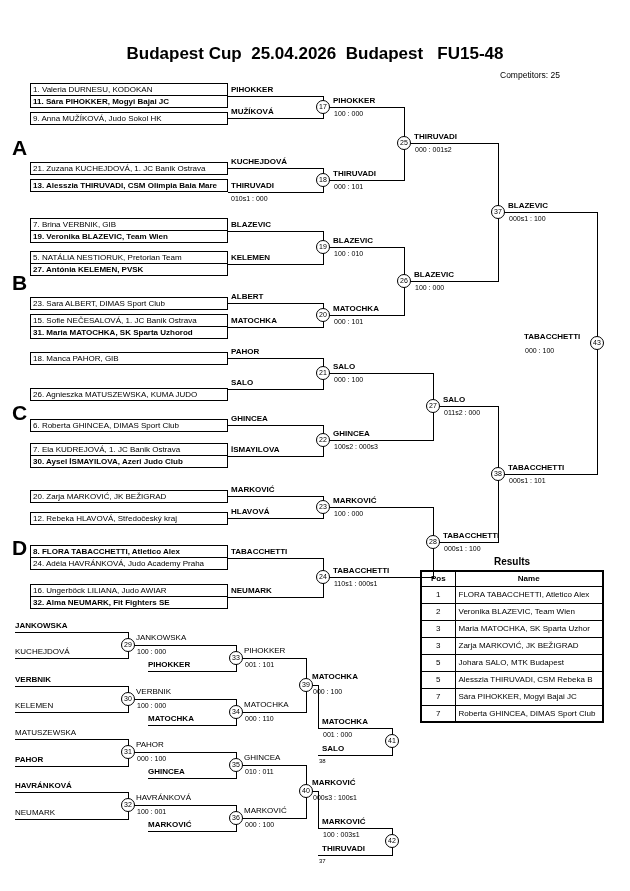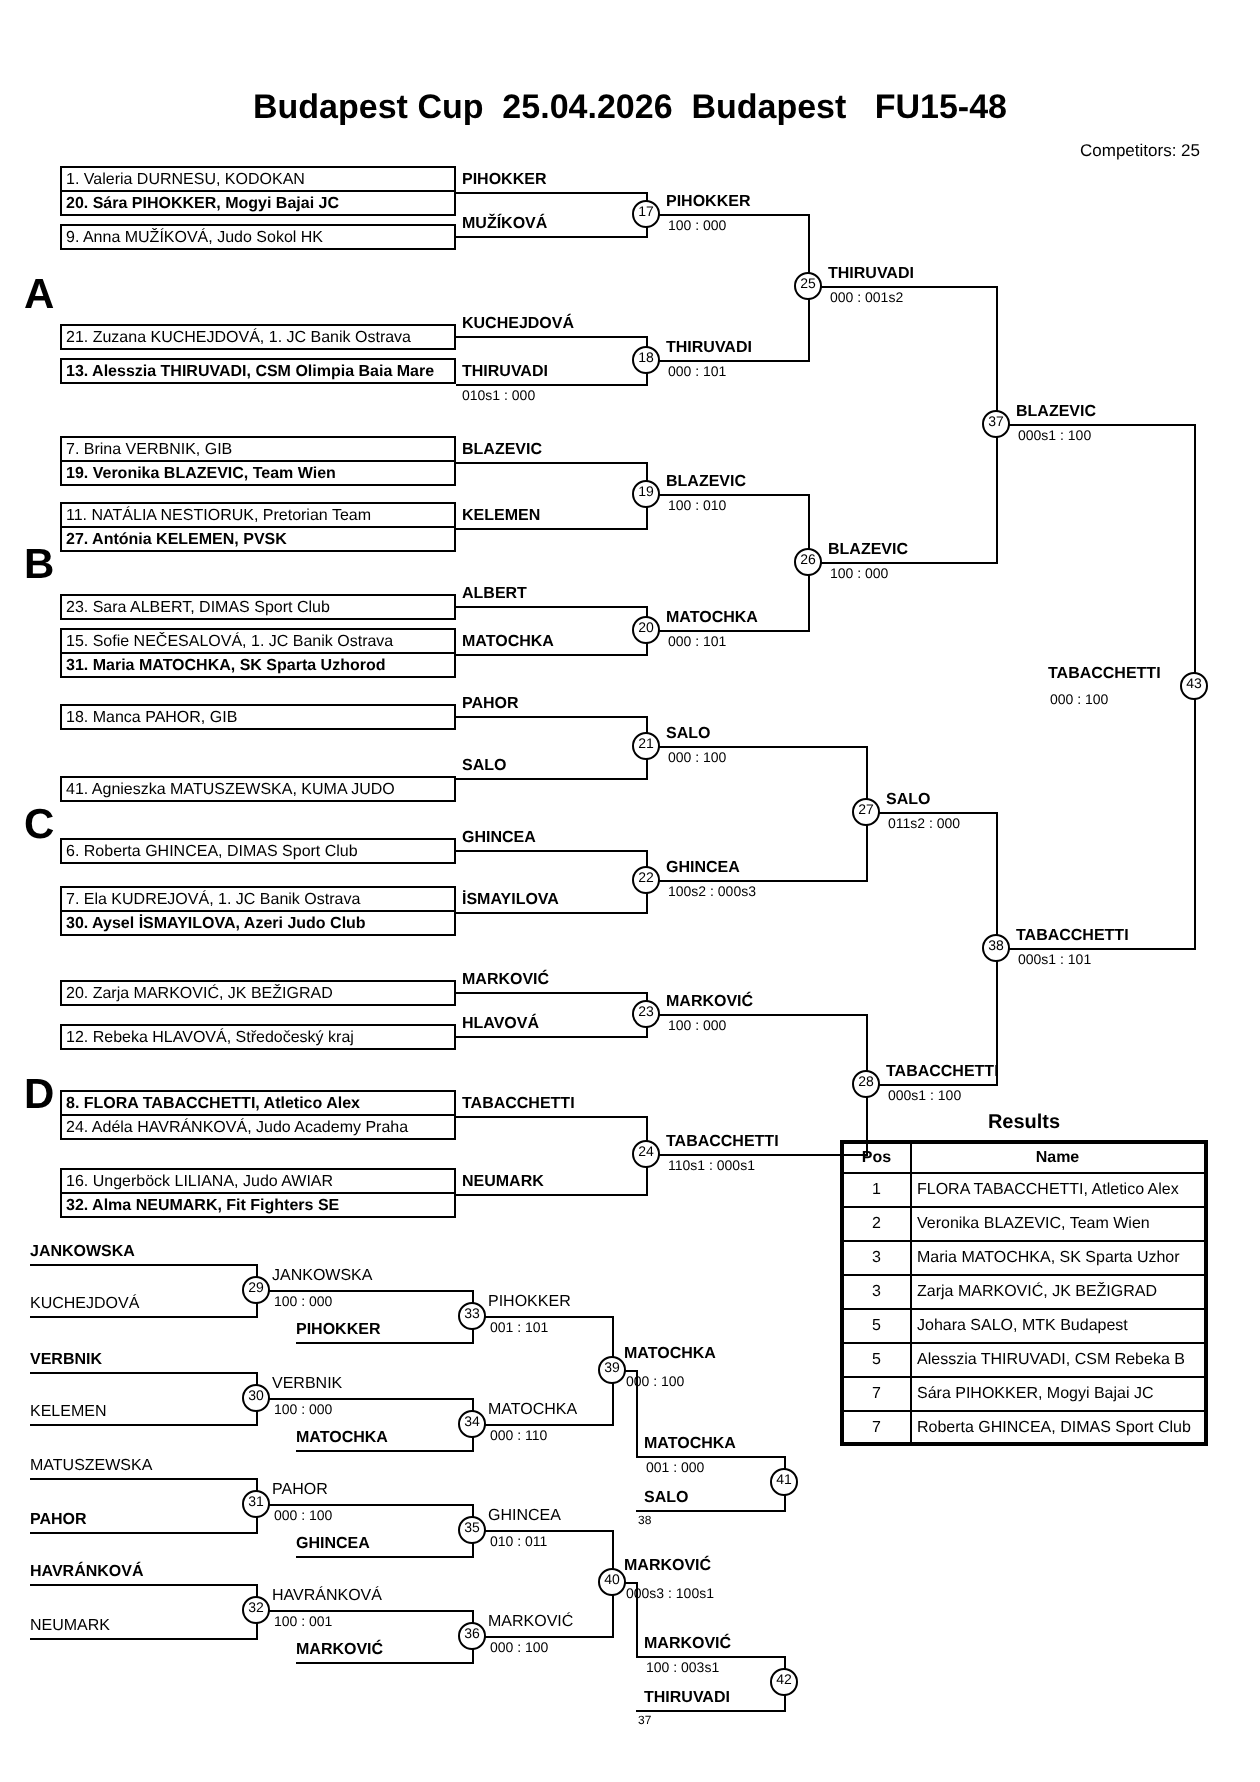--- a/index.html
+++ b/index.html
@@ -1,21 +1,21 @@
 <!DOCTYPE html>
 <html><head>
 <meta charset="utf-8">
 <style>
   *{margin:0;padding:0;box-sizing:border-box}
   html,body{background:#fff}
   .sheet{position:relative;width:630px;height:891px;background:#fff;color:#000;
          font-family:"Liberation Sans",sans-serif;overflow:hidden}
   .title{position:absolute;left:0;top:44px;width:630px;text-align:center;
          font-size:17px;font-weight:bold;white-space:pre}
-  .comp-count{position:absolute;left:460px;top:70px;width:140px;text-align:right;font-size:8.5px}
+  .comp-count{position:absolute;left:460px;top:70px;width:140px;text-align:center;font-size:8.5px}
   .grp{position:absolute;font-size:21px;font-weight:bold}
   .cbox{position:absolute;left:30px;width:198px;height:13px;border:1px solid #000;
         font-size:8px;line-height:11px;padding-left:2px;white-space:nowrap;overflow:hidden;background:#fff}
   .b{font-weight:bold}
   .wl{position:absolute;font-size:8px;font-weight:bold;line-height:10px;white-space:nowrap;z-index:2}
   .rlab{position:absolute;font-size:8px;line-height:10px;white-space:nowrap;z-index:2}
   .sc{position:absolute;font-size:7px;line-height:9px;white-space:nowrap;z-index:2}
   .tiny{position:absolute;font-size:6px;line-height:8px;white-space:nowrap}
   .hl{position:absolute;height:1px;background:#000}
   .vl{position:absolute;width:1px;background:#000}
@@ -82,33 +82,33 @@
   <div class="hl" style="left:404px;top:281px;width:94px"></div>
   <div class="hl" style="left:433px;top:406px;width:65px"></div>
   <div class="hl" style="left:433px;top:542px;width:65px"></div>
   <div class="vl" style="left:498px;top:143px;height:139px"></div>
   <div class="vl" style="left:498px;top:406px;height:137px"></div>
   <div class="hl" style="left:498px;top:212px;width:99px"></div>
   <div class="hl" style="left:498px;top:474px;width:99px"></div>
   <div class="vl" style="left:597px;top:212px;height:263px"></div>
 
   <div class="cbox" style="top:83px">1. Valeria DURNESU, KODOKAN</div>
-  <div class="cbox b" style="top:95px">20. Sára PIHOKKER, Mogyi Bajai JC</div>
+  <div class="cbox b" style="top:95px">11. Sára PIHOKKER, Mogyi Bajai JC</div>
   <div class="cbox" style="top:112px">9. Anna MUŽÍKOVÁ, Judo Sokol HK</div>
   <div class="cbox" style="top:162px">21. Zuzana KUCHEJDOVÁ, 1. JC Banik Ostrava</div>
   <div class="cbox b" style="top:179px">13. Alesszia THIRUVADI, CSM Olimpia Baia Mare</div>
   <div class="cbox" style="top:218px">7. Brina VERBNIK, GIB</div>
   <div class="cbox b" style="top:230px">19. Veronika BLAZEVIC, Team Wien</div>
-  <div class="cbox" style="top:251px">11. NATÁLIA NESTIORUK, Pretorian Team</div>
+  <div class="cbox" style="top:251px">5. NATÁLIA NESTIORUK, Pretorian Team</div>
   <div class="cbox b" style="top:263px">27. Antónia KELEMEN, PVSK</div>
   <div class="cbox" style="top:297px">23. Sara ALBERT, DIMAS Sport Club</div>
   <div class="cbox" style="top:314px">15. Sofie NEČESALOVÁ, 1. JC Banik Ostrava</div>
   <div class="cbox b" style="top:326px">31. Maria MATOCHKA, SK Sparta Uzhorod</div>
   <div class="cbox" style="top:352px">18. Manca PAHOR, GIB</div>
-  <div class="cbox" style="top:388px">41. Agnieszka MATUSZEWSKA, KUMA JUDO</div>
+  <div class="cbox" style="top:388px">26. Agnieszka MATUSZEWSKA, KUMA JUDO</div>
   <div class="cbox" style="top:419px">6. Roberta GHINCEA, DIMAS Sport Club</div>
   <div class="cbox" style="top:443px">7. Ela KUDREJOVÁ, 1. JC Banik Ostrava</div>
   <div class="cbox b" style="top:455px">30. Aysel İSMAYILOVA, Azeri Judo Club</div>
   <div class="cbox" style="top:490px">20. Zarja MARKOVIĆ, JK BEŽIGRAD</div>
   <div class="cbox" style="top:512px">12. Rebeka HLAVOVÁ, Středočeský kraj</div>
   <div class="cbox b" style="top:545px">8. FLORA TABACCHETTI, Atletico Alex</div>
   <div class="cbox" style="top:557px">24. Adéla HAVRÁNKOVÁ, Judo Academy Praha</div>
   <div class="cbox" style="top:584px">16. Ungerböck LILIANA, Judo AWIAR</div>
   <div class="cbox b" style="top:596px">32. Alma NEUMARK, Fit Fighters SE</div>
 

